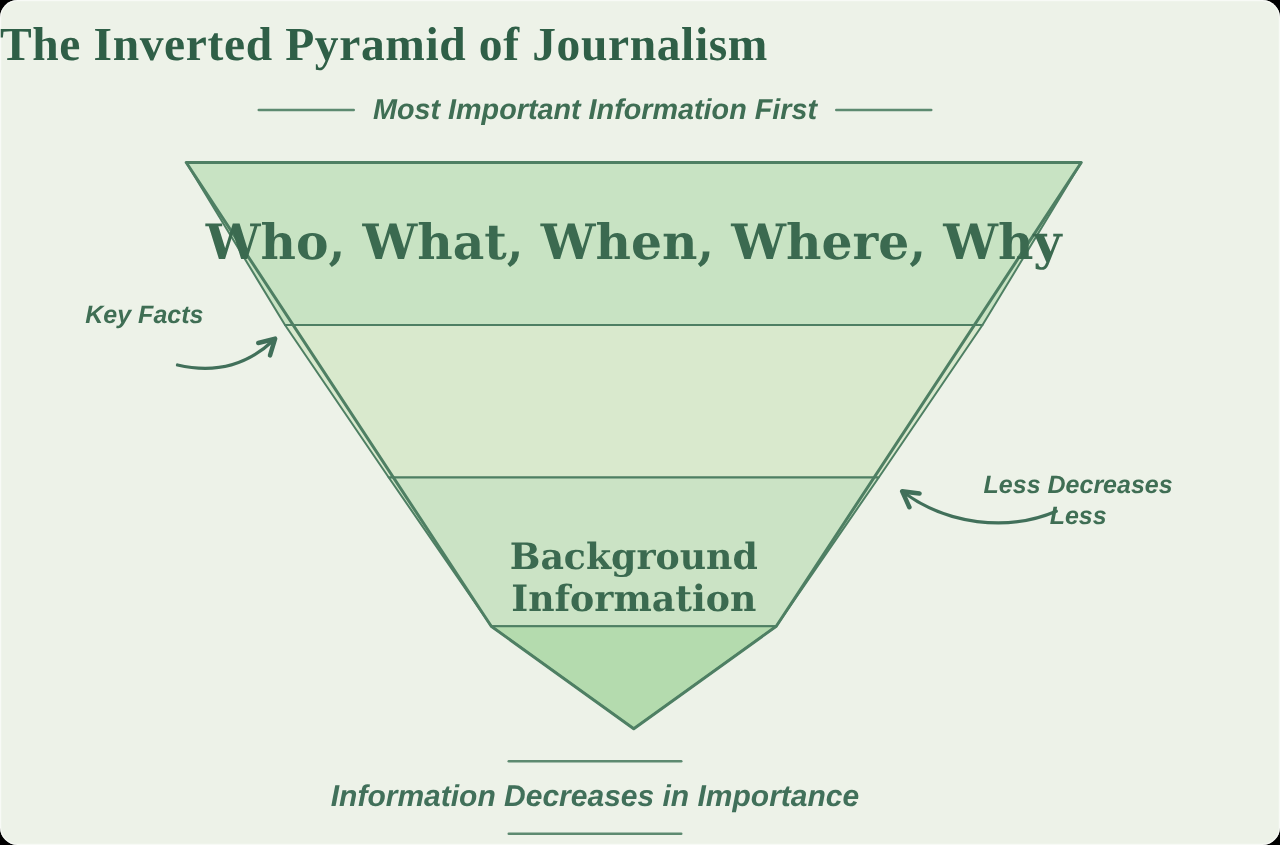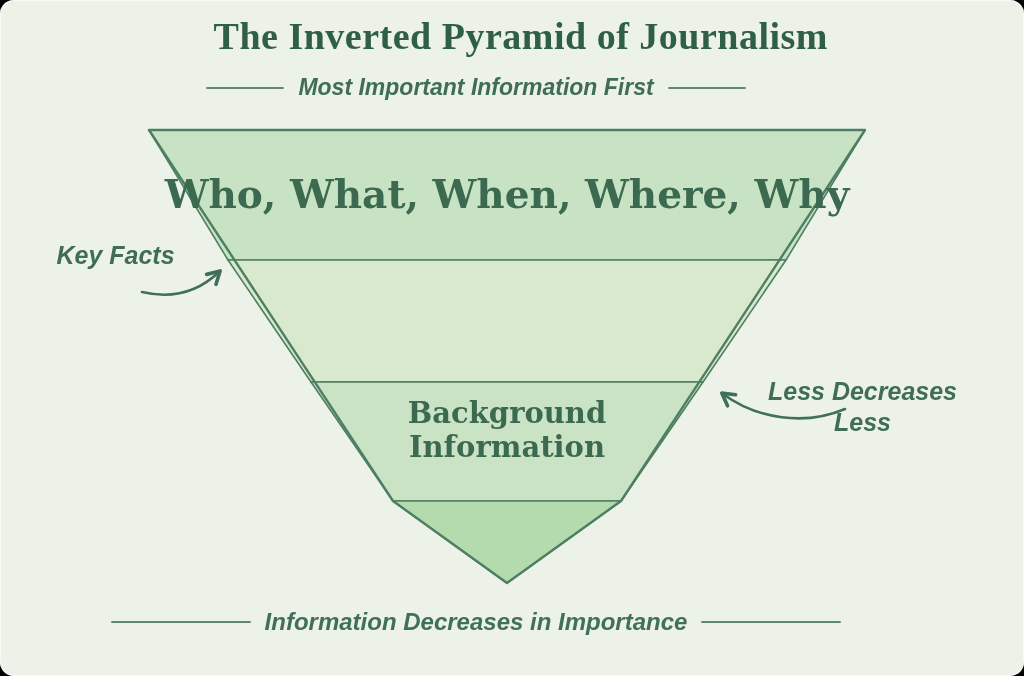--- a/index.html
+++ b/index.html
@@ -6,56 +6,56 @@
   body {
     width: 1024px; height: 676px; overflow: hidden;
     font-family: "Liberation Sans", sans-serif;
   }
   .canvas {
     position: relative; width: 1024px; height: 676px;
     background: #edf2e8; border-radius: 14px; overflow: hidden;
     box-shadow: inset 0 0 0 1px rgba(255,255,255,.6);
   }
   .title {
-    position: absolute; top: 14px; left: 15px; width: 813px;
-    text-align: right;
+    position: absolute; top: 14px; left: 0; width: 813px;
+    text-align: left;
     font-family: "Liberation Serif", serif;
     font-weight: 700; font-size: 38px; letter-spacing: .5px;
     color: #2f5f47;
   }
   .caption-row {
     position: absolute; left: 0; width: 952px;
     display: flex; align-items: center; justify-content: center; gap: 14px;
   }
   .caption-row.top { top: 74px; }
-  .caption-row.bottom { top: 608px; }
+  .caption-row.bottom { top: 608px; flex-direction: column; }
   .caption-text {
     font-style: italic; font-weight: 600; color: #3f6e54;
     font-size: 23px;
   }
   .caption-row.bottom .caption-text { font-size: 24px; color: #41705a; }
   .rule { height: 2px; background: #5d8a70; border-radius: 1px; }
   .rule.short { width: 78px; }
   .rule.long { width: 140px; }
   svg.diagram { position: absolute; inset: 0; }
   .level-label {
     position: absolute; display: flex; align-items: center; justify-content: center;
     text-align: center;
     font-family: "DejaVu Serif", "Liberation Serif", serif;
     font-weight: 700; color: #3b6a50; line-height: 1.15;
     pointer-events: none;
   }
   .level-label.l1 { left: 149px; top: 130px; width: 716px; height: 128px; font-size: 39px; }
   .level-label.l2 { left: 228px; top: 260px; width: 558px; height: 120px; font-size: 30px; }
-  .level-label.l3 { left: 311px; top: 372px; width: 392px; height: 117px; font-size: 29px; }
+  .level-label.l3 { left: 311px; top: 404px; width: 392px; height: 117px; font-size: 29px; }
   .level-label.l3 .wrap { display: inline-block; max-width: 285px; }
   .side-note {
     position: absolute; text-align: center;
     font-style: italic; font-weight: 600; color: #3f6e54;
-    font-size: 25px; line-height: 1.25;
+    font-size: 20px; line-height: 1.25;
   }
   .side-note.left { left: 38px; top: 240px; width: 155px; }
   .side-note.right { left: 765px; top: 376px; width: 195px; }
 </style>
 </head>
 <body>
 
 <div class="canvas">
 
   <div class="title">The Inverted Pyramid of Journalism</div>

